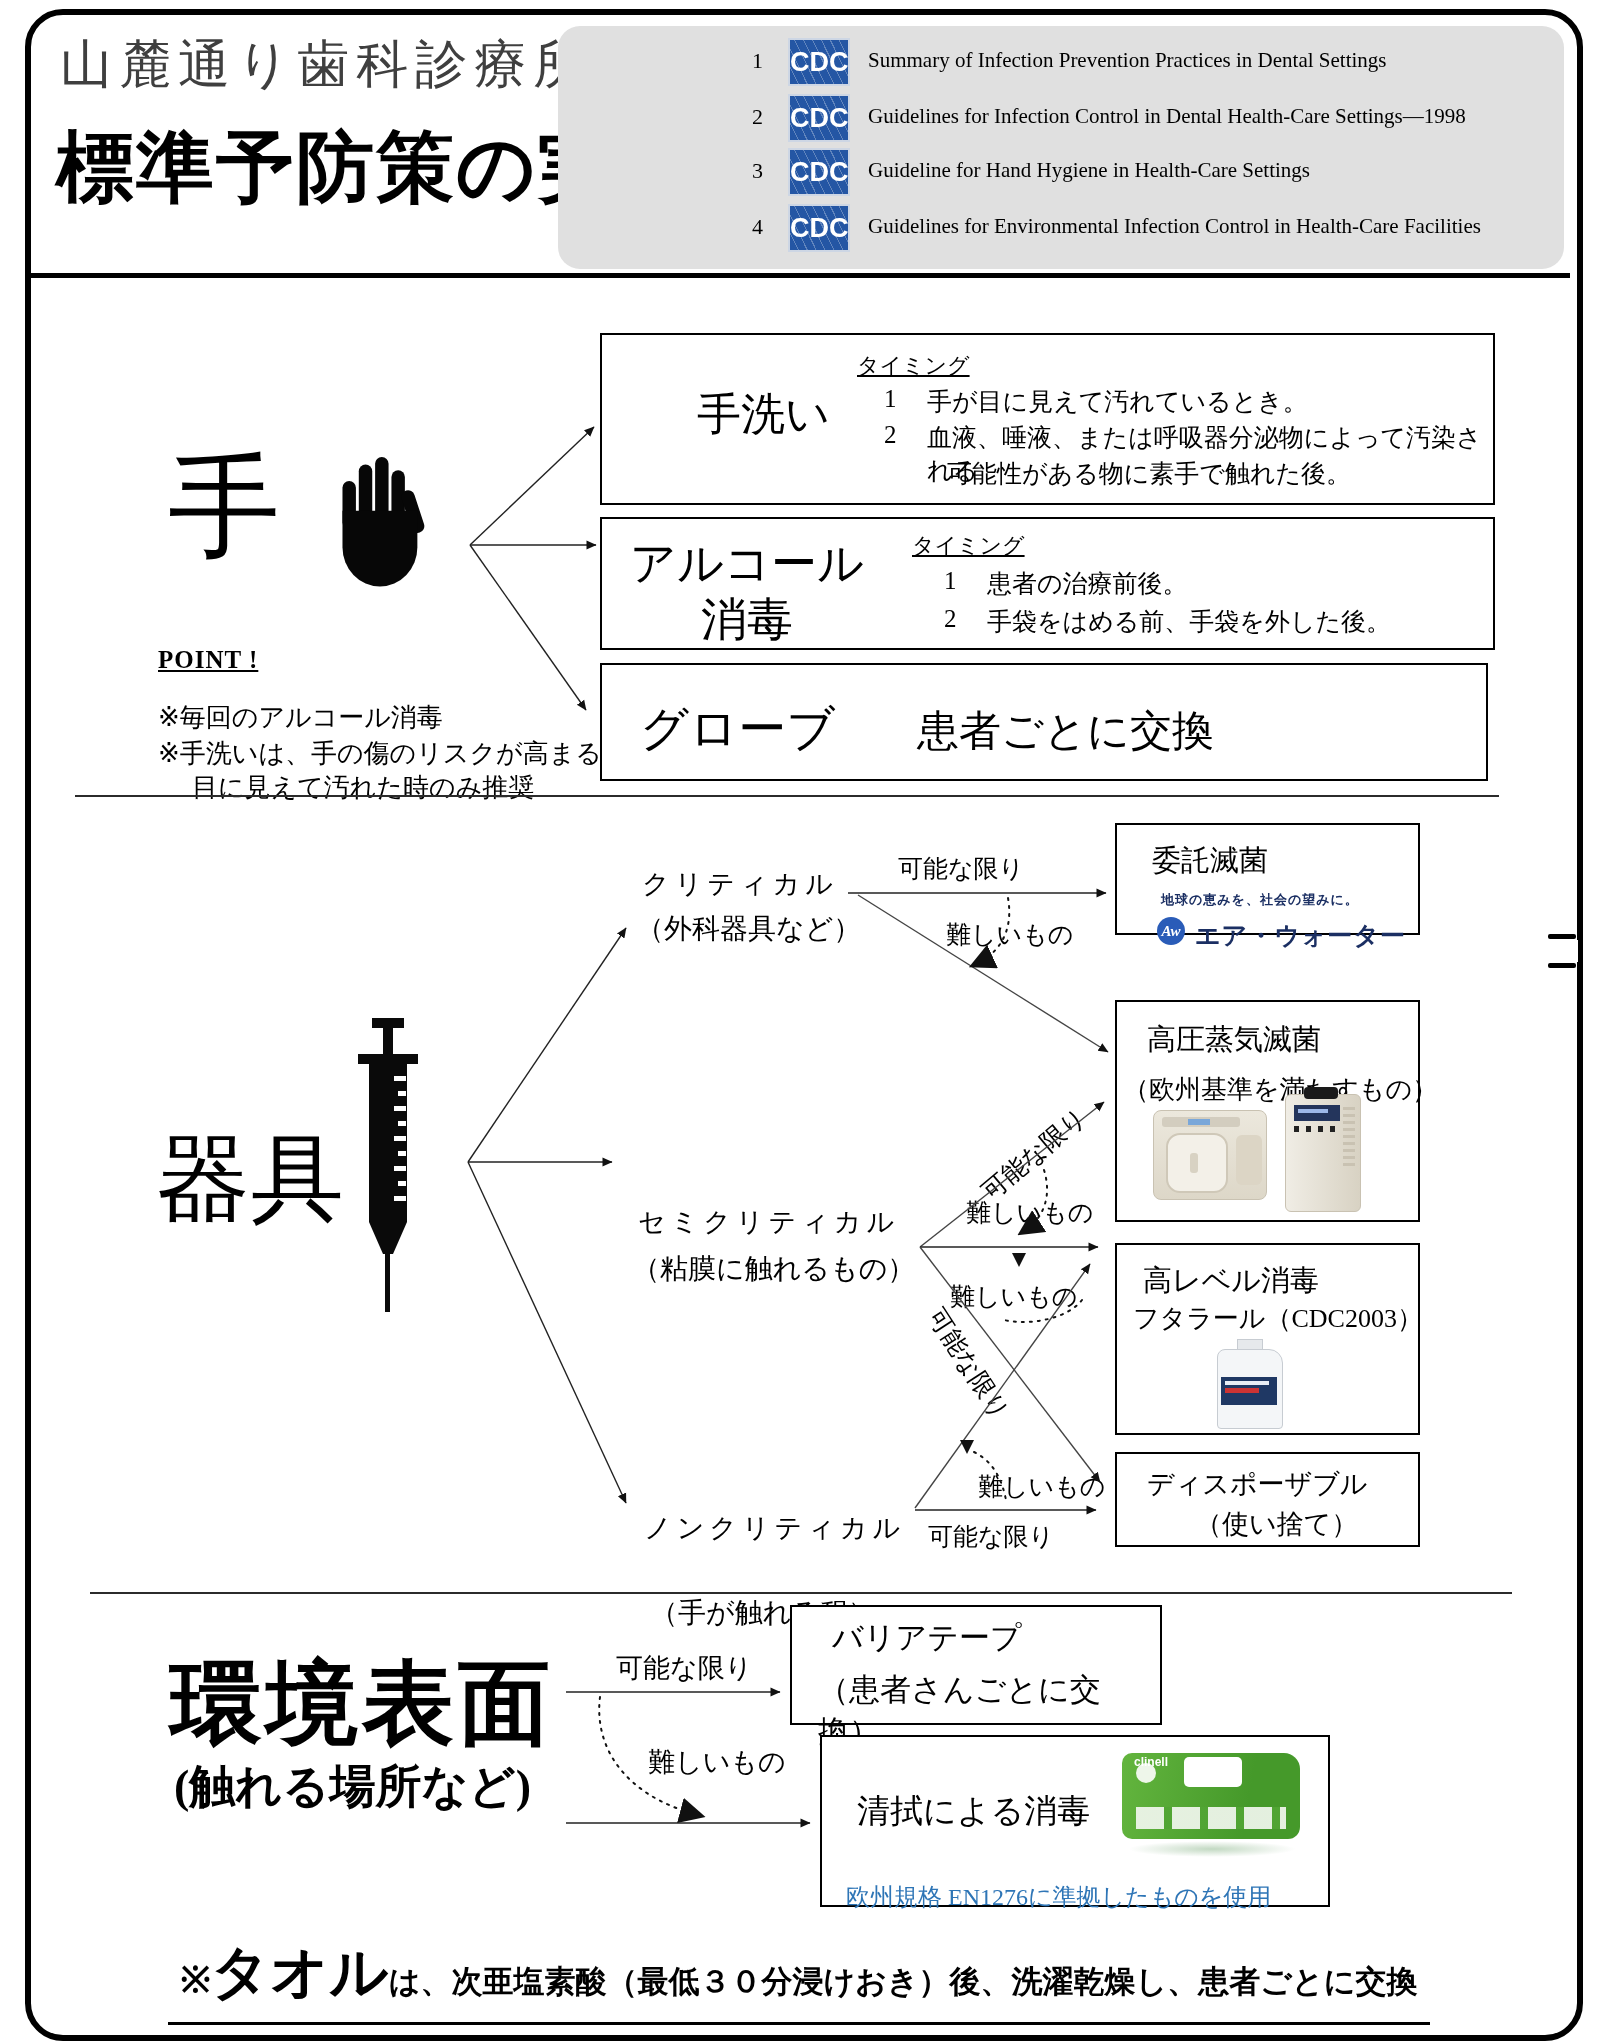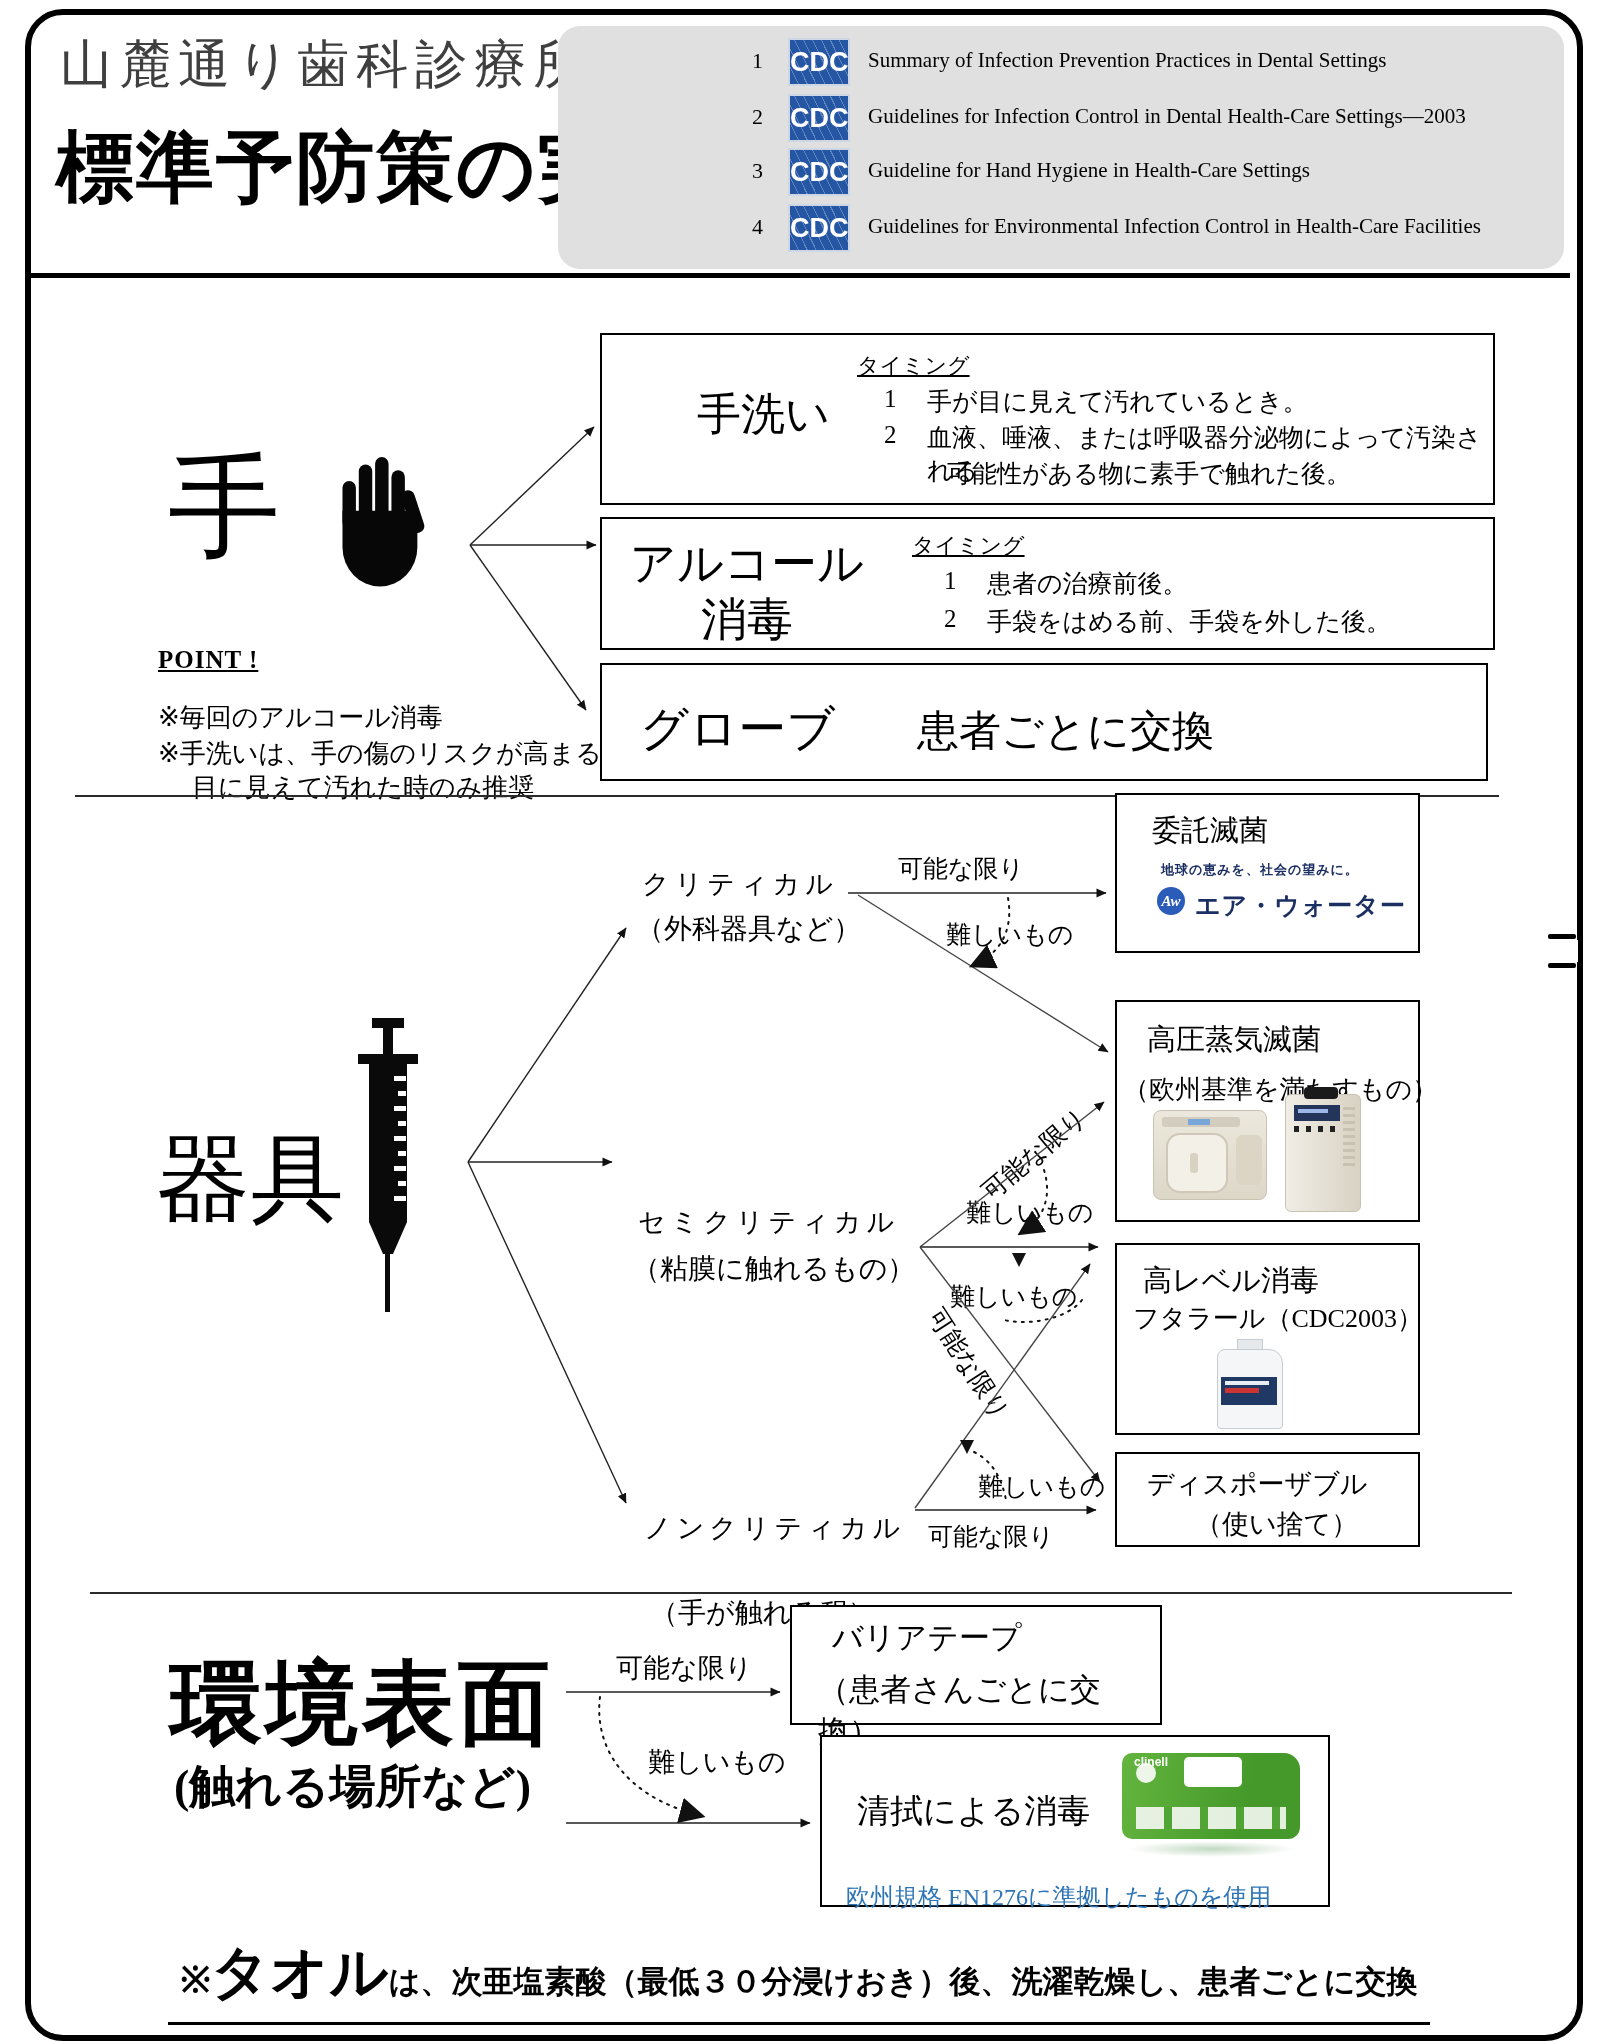--- a/index.html
+++ b/index.html
@@ -106,21 +106,21 @@
 
   <div class="abs" id="ref-box">
     <div class="ref-row" style="top:12px">
       <span class="ref-num">1</span>
       <span class="cdc-logo">CDC</span>
       <span class="ref-text">Summary of Infection Prevention Practices in Dental Settings</span>
     </div>
     <div class="ref-row" style="top:68px">
       <span class="ref-num">2</span>
       <span class="cdc-logo">CDC</span>
-      <span class="ref-text">Guidelines for Infection Control in Dental Health-Care Settings—2003</span>
+      <span class="ref-text">Guidelines for Infection Control in Dental Health-Care Settings—1998</span>
     </div>
     <div class="ref-row" style="top:122px">
       <span class="ref-num">3</span>
       <span class="cdc-logo">CDC</span>
       <span class="ref-text">Guideline for Hand Hygiene in Health-Care Settings</span>
     </div>
     <div class="ref-row" style="top:178px">
       <span class="ref-num">4</span>
       <span class="cdc-logo">CDC</span>
       <span class="ref-text">Guidelines for Environmental Infection Control in Health-Care Facilities</span>
@@ -207,21 +207,21 @@
   <div class="abs flow-label" style="left:946px;top:918px;">難しいもの</div>
 
   <div class="abs flow-label" style="left:975px;top:1182px;transform:rotate(-40deg);transform-origin:left top;">可能な限り</div>
   <div class="abs flow-label" style="left:966px;top:1196px;">難しいもの</div>
   <div class="abs flow-label" style="left:950px;top:1280px;">難しいもの</div>
   <div class="abs flow-label" style="left:948px;top:1302px;transform:rotate(57deg);transform-origin:left top;">可能な限り</div>
 
   <div class="abs flow-label" style="left:978px;top:1470px;">難しいもの</div>
   <div class="abs flow-label" style="left:928px;top:1520px;">可能な限り</div>
 
-  <div class="abs node" style="left:1115px;top:793px;width:305px;height:160px;">
+  <div class="abs node" style="left:1115px;top:823px;width:305px;height:112px;">
     <div class="abs rbox-title" style="left:35px;top:16px;">委託滅菌</div>
     <div class="abs" id="aw-slogan" style="left:44px;top:66px;">地球の恵みを、社会の望みに。</div>
     <div class="abs" id="aw-circle" style="left:40px;top:92px;">Aw</div>
     <div class="abs" id="aw-brand" style="left:78px;top:94px;">エア・ウォーター</div>
   </div>
 
   <div class="abs node" style="left:1115px;top:1000px;width:305px;height:222px;">
     <div class="abs rbox-title" style="left:30px;top:18px;">高圧蒸気滅菌</div>
     <div class="abs rbox-sub" style="left:6px;top:70px;">（欧州基準を満たすもの）</div>
     <div class="abs machine1" style="left:36px;top:108px;">

